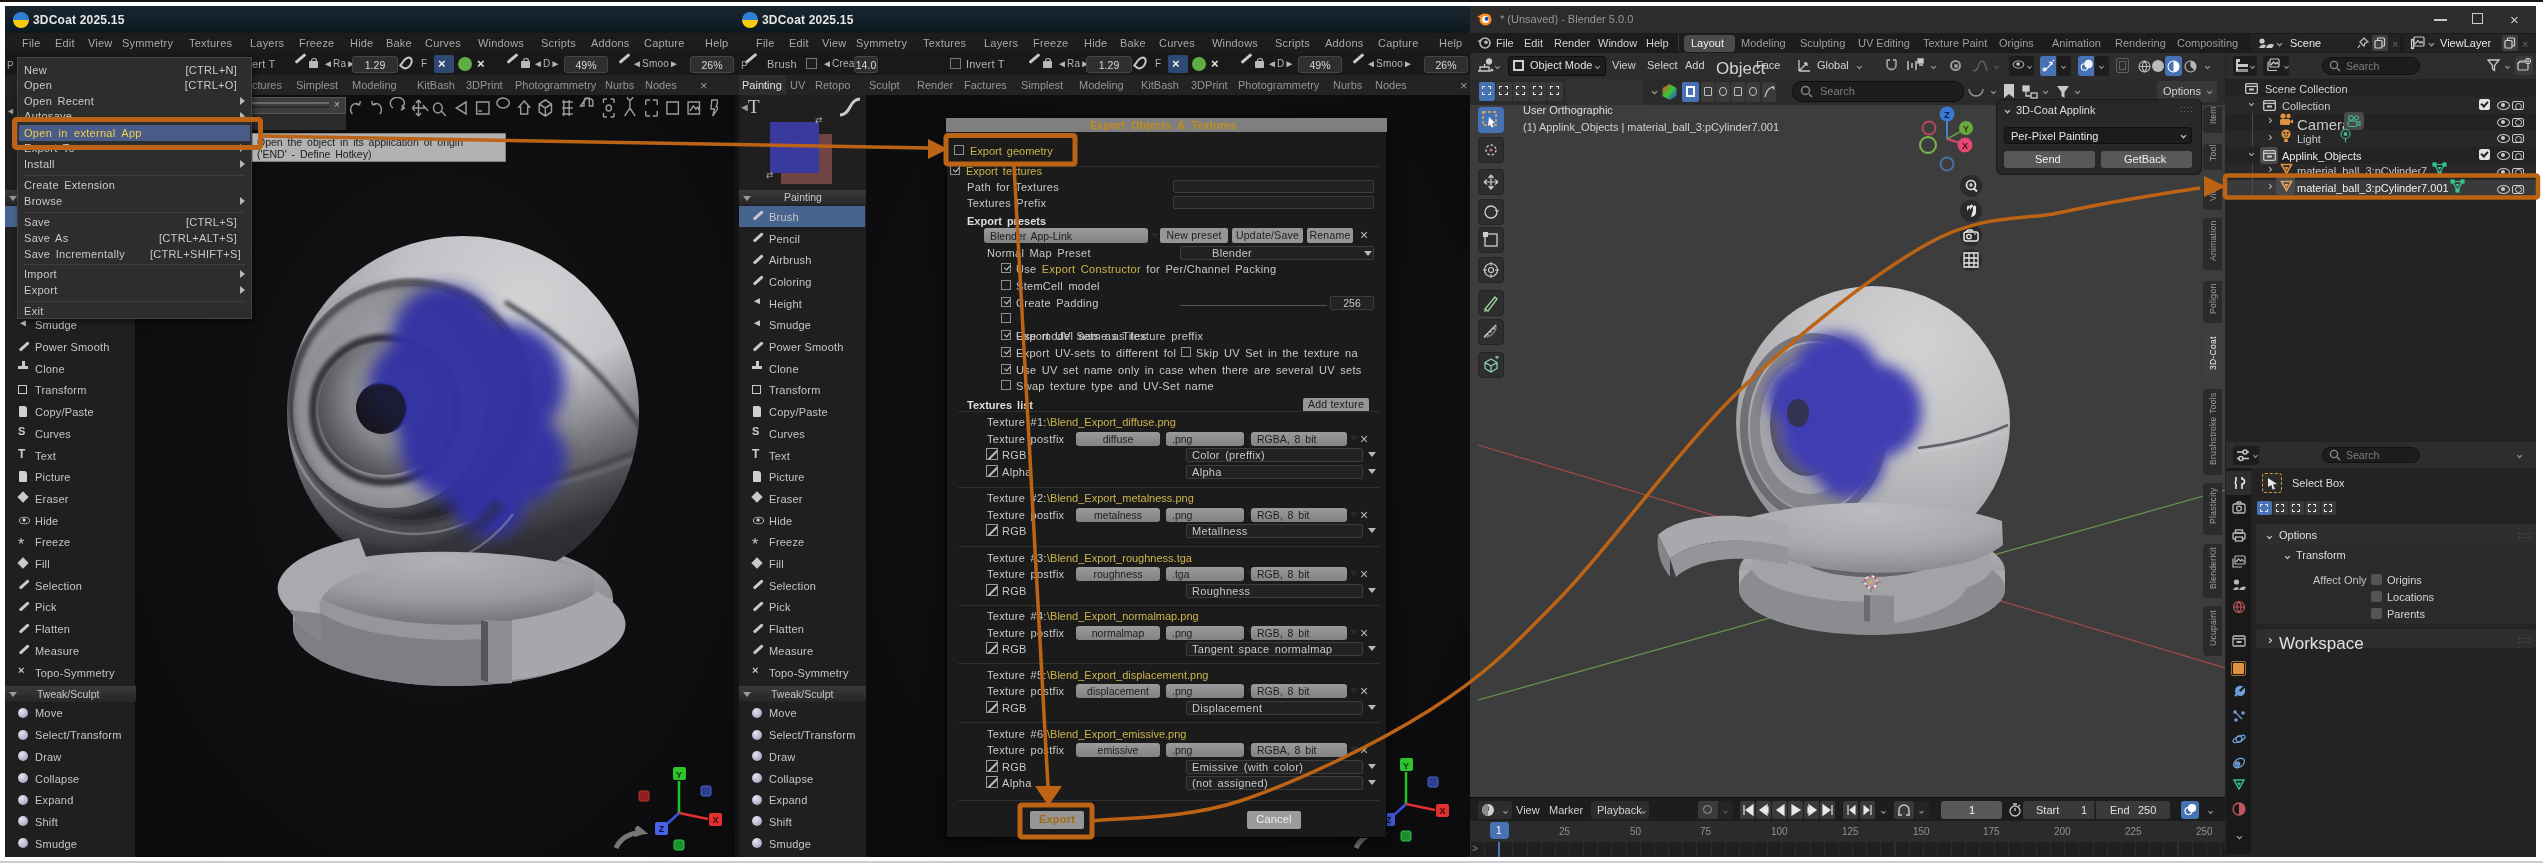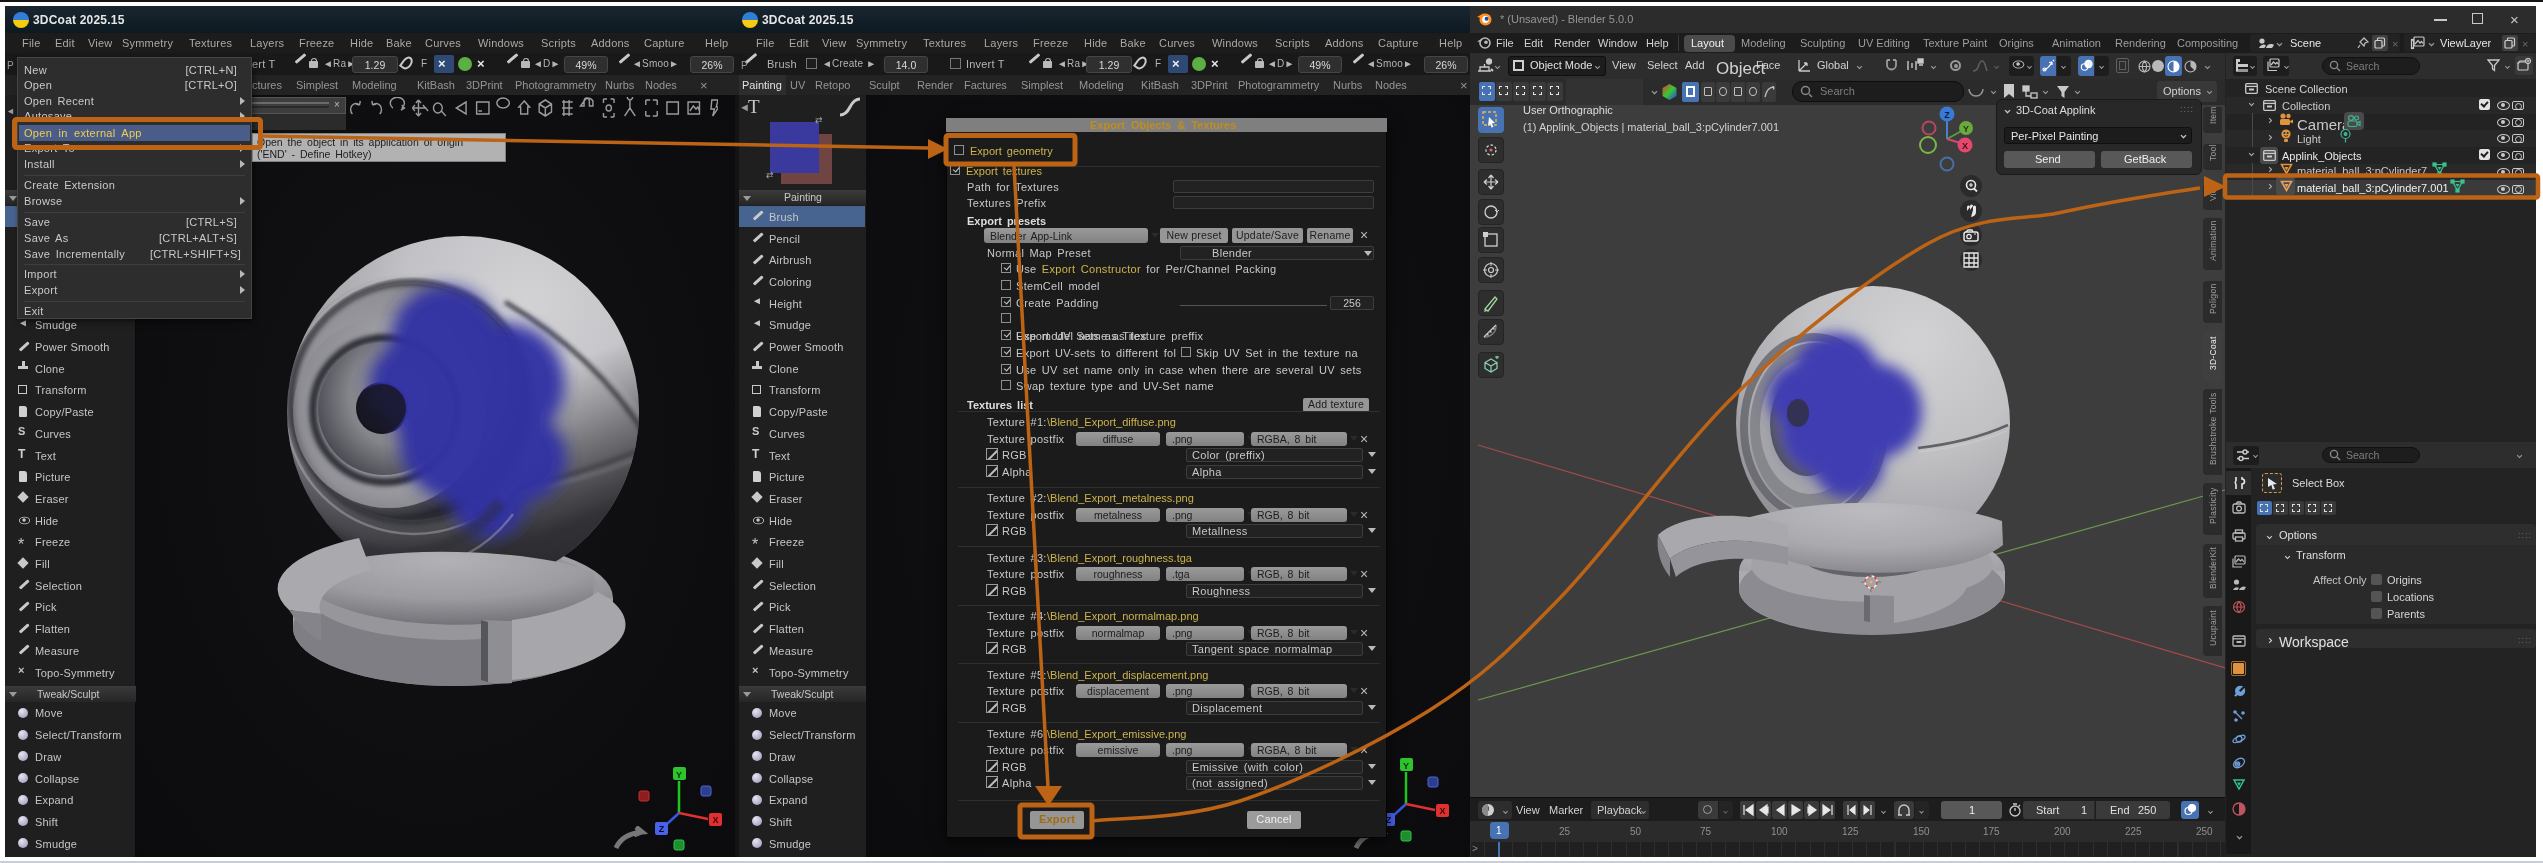--- a/index.html
+++ b/index.html
@@ -108,21 +108,21 @@
 <div class="a" style="left:1352px;top:57px;width:13px;height:3px;background:#c9c9c9;transform:rotate(-40deg);border-radius:1px"></div>
 <div class="a" style="left:1136px;top:56px;width:10px;height:14px;border:2px solid #c9c9c9;border-radius:50% 50% 50% 0;transform:rotate(35deg)"></div>
 <div class="a" style="left:1168px;top:55px;width:20px;height:18px;background:#2e4a74;border-radius:2px"></div>
 <div class="tx" style="left:1172px;top:56px;font-size:13px;font-weight:bold;color:#f0f0f0">×</div>
 <div class="a" style="left:1192px;top:57px;width:14px;height:14px;border-radius:50%;background:#5cb043"></div>
 <div class="tx" style="left:1211px;top:56px;font-size:13px;font-weight:bold;color:#e8e8e8">×</div>
 <div class="a" style="left:744px;top:57px;width:14px;height:3px;background:#c9c9c9;transform:rotate(-40deg);border-radius:1px"></div>
 <div class="tx c3" style="left:767px;top:58px">Brush</div>
 <div class="a" style="left:806px;top:58px;width:11px;height:11px;border:1px solid #777;background:#1d1d1d"></div>
 <div class="tx c3" style="left:822px;top:58px;font-size:10px">◄Create ►</div>
-<div class="vbox" style="left:884px;top:56px;width:44px;height:17px;line-height:16px">14.0</div>
+<div class="vbox" style="left:854px;top:56px;width:24px;height:17px;line-height:16px">14.0</div>
 <div class="a" style="left:950px;top:58px;width:11px;height:11px;border:1px solid #777;background:#1d1d1d"></div>
 <div class="tx c3" style="left:966px;top:58px">Invert T</div>
 <div class="tx c3" style="left:252px;top:58px">ert T</div>
 <div class="tx grey" style="left:252px;top:79px">ctures</div>
 <div class="tx grey" style="left:296px;top:79px">Simplest</div>
 <div class="tx grey" style="left:352px;top:79px">Modeling</div>
 <div class="tx grey" style="left:417px;top:79px">KitBash</div>
 <div class="tx grey" style="left:466px;top:79px">3DPrint</div>
 <div class="tx grey" style="left:515px;top:79px">Photogrammetry</div>
 <div class="tx grey" style="left:605px;top:79px">Nurbs</div>
@@ -1294,21 +1294,21 @@
 <div class="tx" style="left:2296px;top:549px;font-size:11px;color:#dedede">Transform</div>
 <div class="tx" style="left:2313px;top:574px;font-size:11px;color:#c4c4c4;width:48px;text-align:right">Affect Only</div>
 <div class="a" style="left:2371px;top:574px;width:11px;height:11px;background:#545454;border-radius:2px"></div>
 <div class="tx" style="left:2387px;top:574px;font-size:11px;color:#d6d6d6">Origins</div>
 <div class="a" style="left:2371px;top:591px;width:11px;height:11px;background:#545454;border-radius:2px"></div>
 <div class="tx" style="left:2387px;top:591px;font-size:11px;color:#d6d6d6">Locations</div>
 <div class="a" style="left:2371px;top:608px;width:11px;height:11px;background:#545454;border-radius:2px"></div>
 <div class="tx" style="left:2387px;top:608px;font-size:11px;color:#d6d6d6">Parents</div>
 <div class="a" style="left:2256px;top:629px;width:280px;height:19px;background:#2e2e2e;border-radius:3px"></div>
 <div class="ch" style="left:2266px;top:637px;transform:rotate(-45deg) scale(.55);border-color:#d0d0d0"></div>
-<div class="tx" style="left:2279px;top:634px;font-size:14px;color:#e0e0e0">Workspace</div>
+<div class="tx" style="left:2279px;top:634px;font-size:17px;color:#e0e0e0">Workspace</div>
 <div class="tx" style="left:2518px;top:635px;font-size:9px;color:#6a6a6a;letter-spacing:1px">::::</div>
 <div class="a" style="left:1470px;top:797px;width:755px;height:60px;background:#1d1d1d;border-top:1px solid #0f0f0f"></div>
 <div class="a" style="left:1478px;top:801px;width:34px;height:18px;background:#2d2d2d;border-radius:3px"></div>
 <svg class="a" style="left:1481px;top:803px" width="14" height="14" viewBox="0 0 14 14">
     <circle cx="7" cy="7" r="6" fill="#d0d0d0"></circle>
     <path d="M7 3.5 v3.5 l-2.5 1.5" stroke="#1d1d1d" stroke-width="1.4" fill="none"></path>
     <path d="M7 1 a6 6 0 0 0 0 12 z" fill="#8a8a8a"></path>
   </svg>
 <div class="ch" style="left:1502px;top:808px;transform:rotate(45deg) scale(.5)"></div>
 <div class="tx" style="left:1516px;top:804px;font-size:11px;color:#d2d2d2">View</div>

